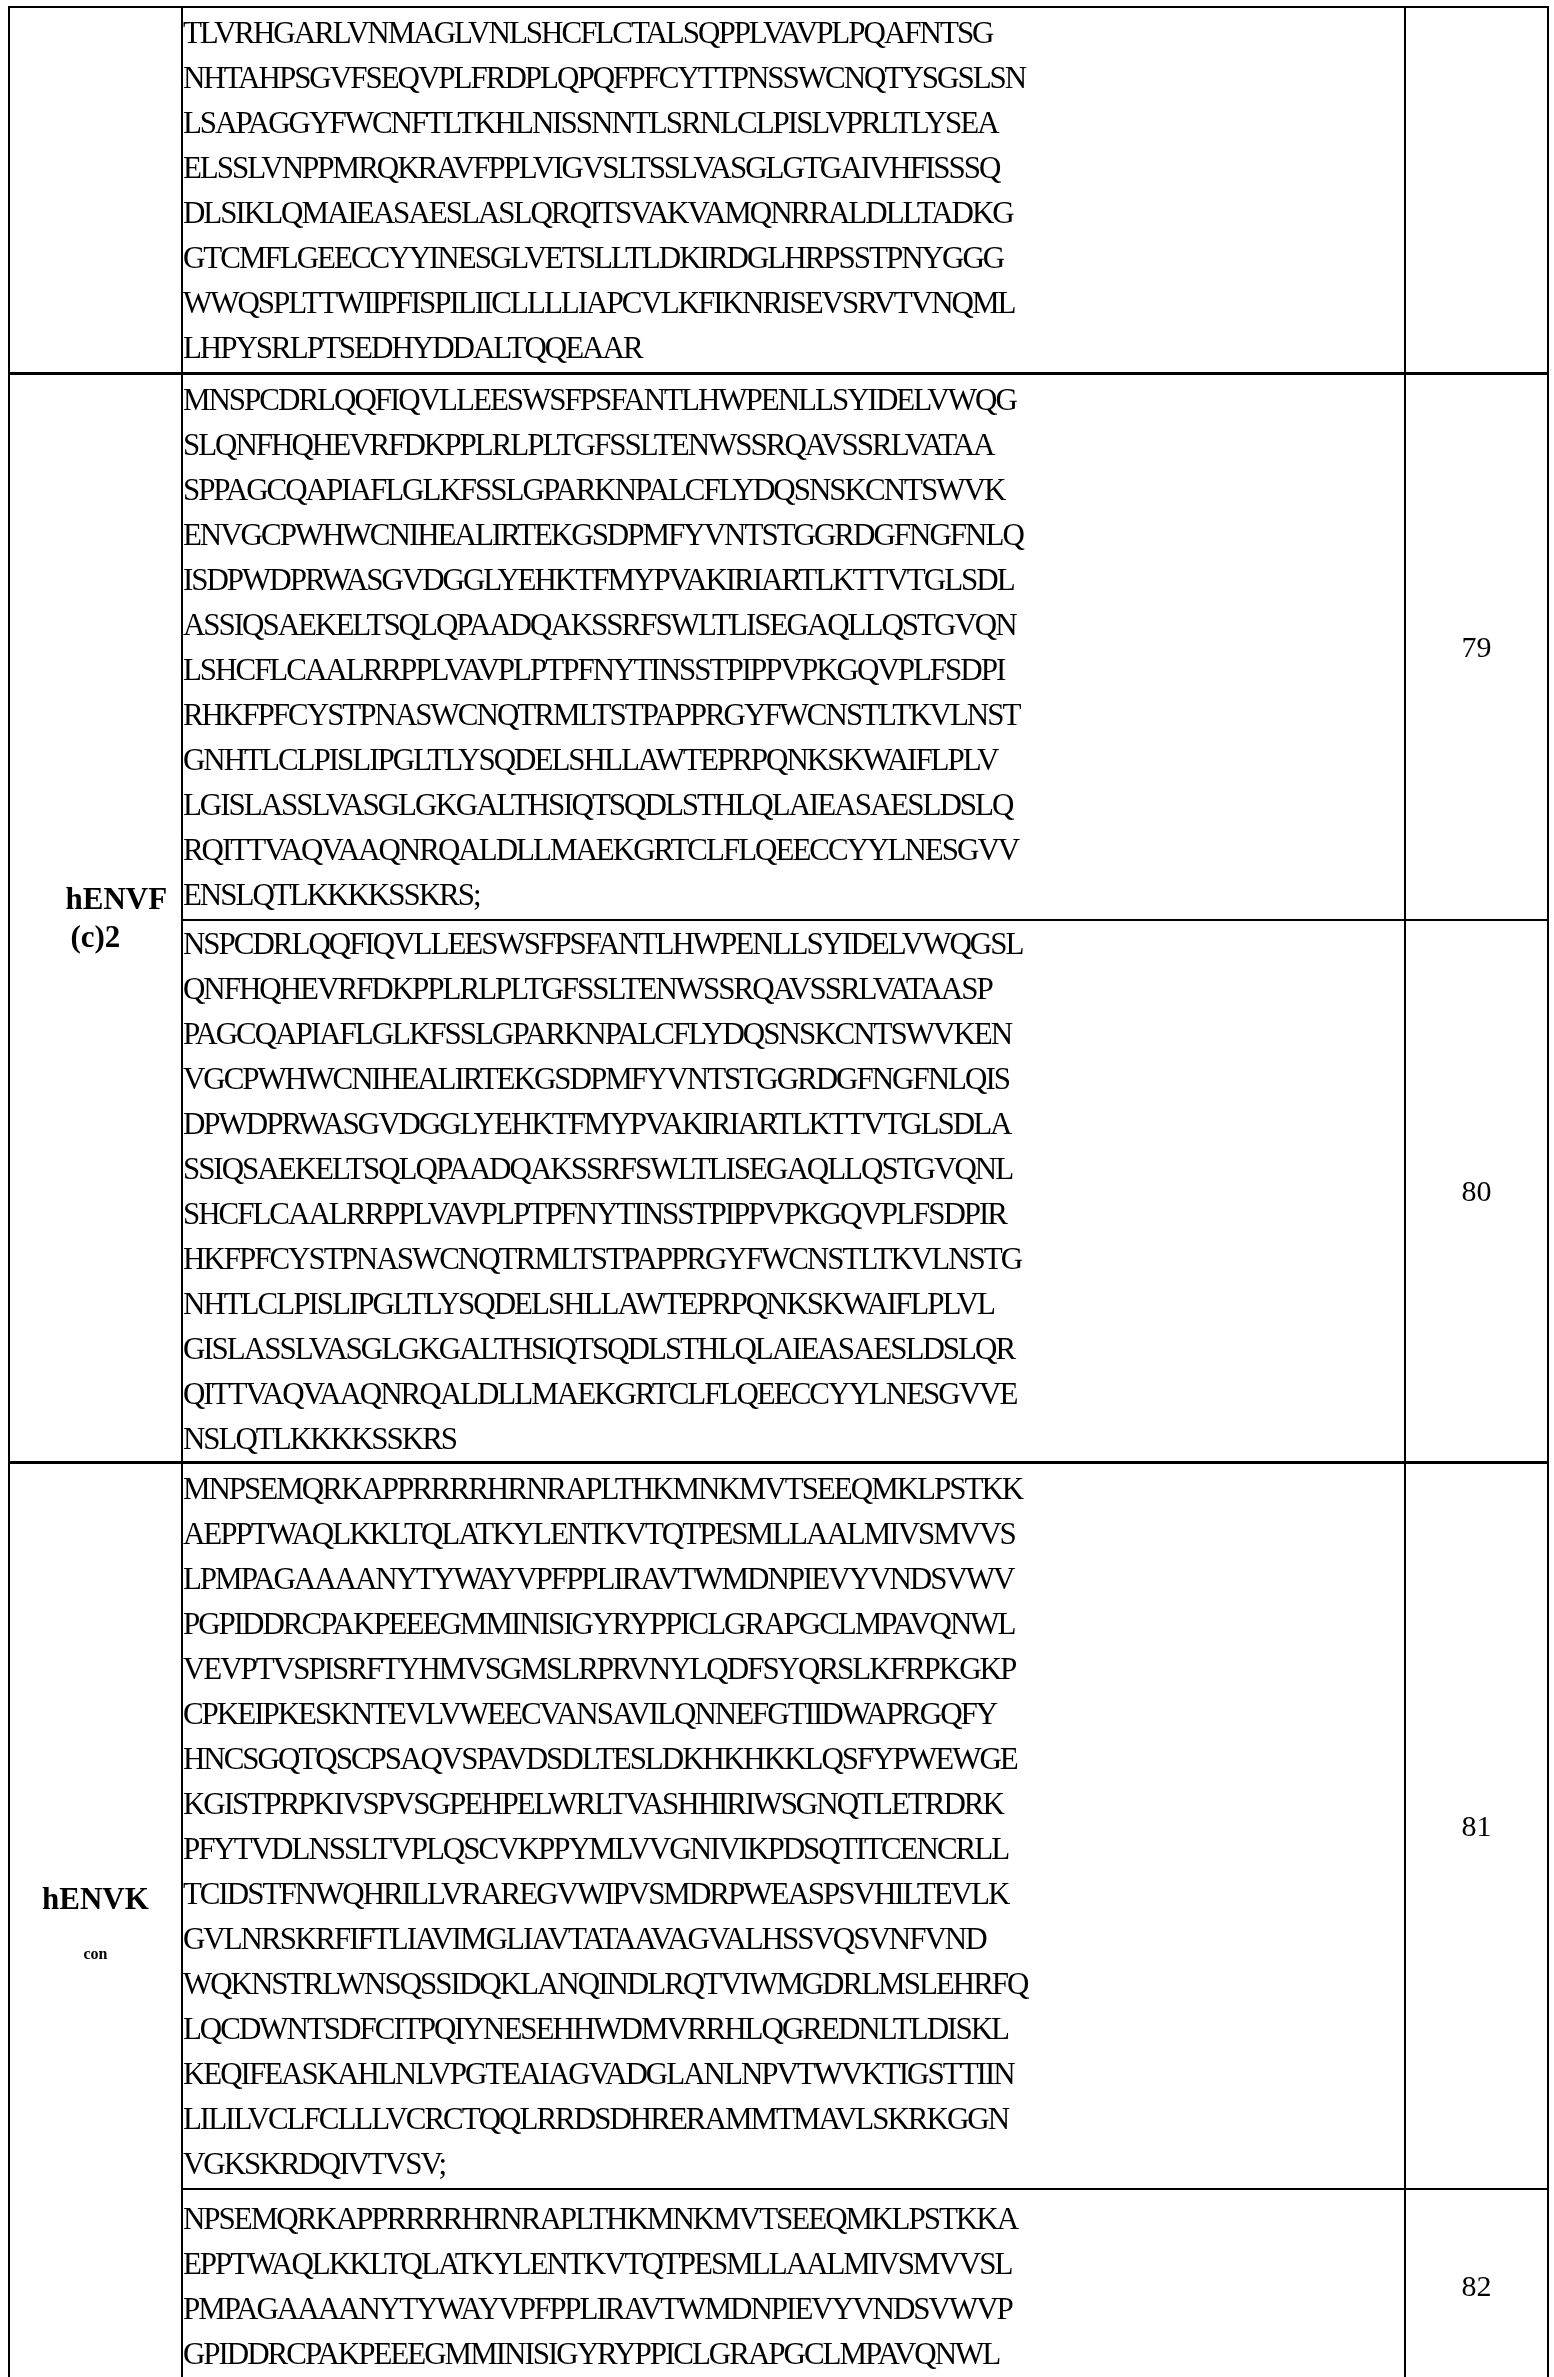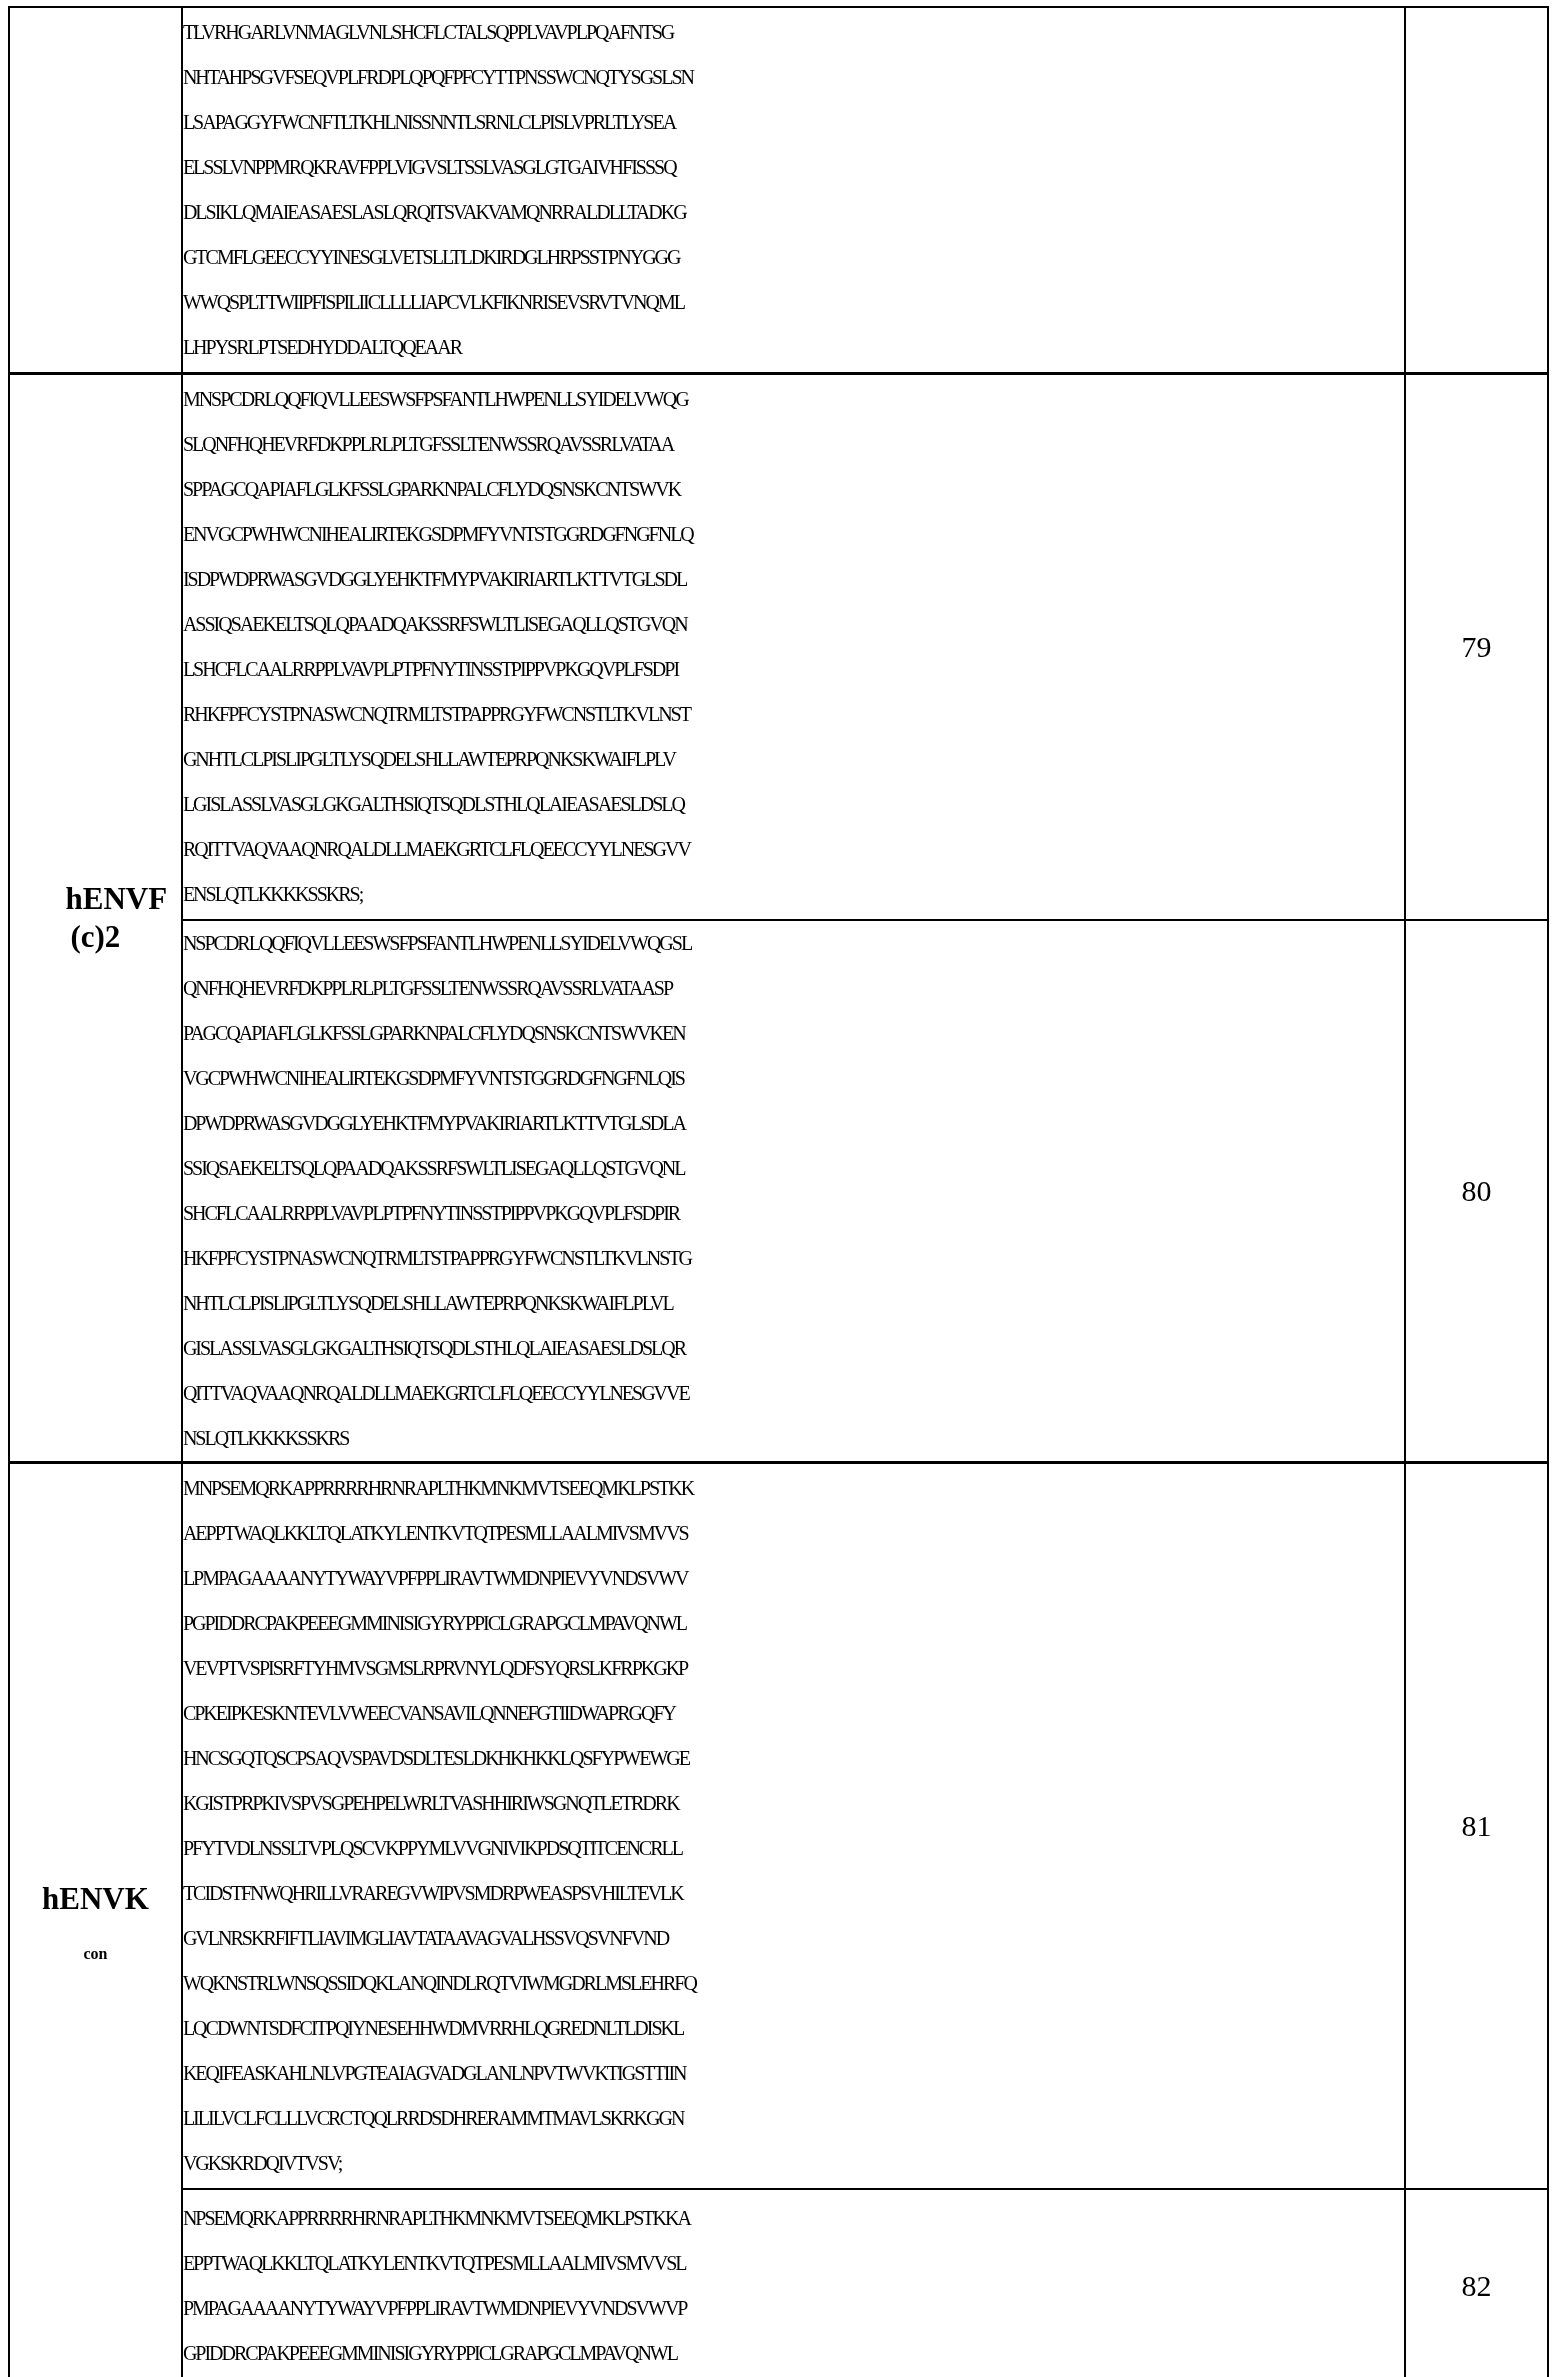--- a/index.html
+++ b/index.html
@@ -4,21 +4,21 @@
 <style>
   html, body { margin: 0; padding: 0; background: #ffffff; }
   body { width: 1555px; height: 2377px; overflow: hidden; position: relative;
          font-family: "Liberation Serif", "DejaVu Serif", serif; color: #000; }
   table.seq { position: absolute; left: 7.9px; top: 6.3px; width: 1541px;
               border-collapse: collapse; table-layout: fixed; }
   table.seq td { border: 2.4px solid #000; vertical-align: middle; padding: 0; }
   td.name { width: 171px; text-align: center; font-weight: bold; font-size: 31px; line-height: 38px; }
   td.name .sub { display: block; font-size: 16px; line-height: 23.6px; margin-top: 23.6px; }
   td.seqtext { width: 1221px; padding: 3.1px 0 3.1px 14px; }
-  td.seqtext .line { display: block; font-size: 20px; line-height: 45px; letter-spacing: -2px;
+  td.seqtext .line { display: block; font-size: 31px; line-height: 45px; letter-spacing: -2px;
                      white-space: nowrap; transform: scaleX(1.0); transform-origin: left; }
   td.num { text-align: center; font-size: 30px; border-radius: 7px; }
   tr.group-top td { border-top-width: 3.9px; }
 </style>
 </head>
 <body>
 
 <table class="seq">
 
   <tbody>

